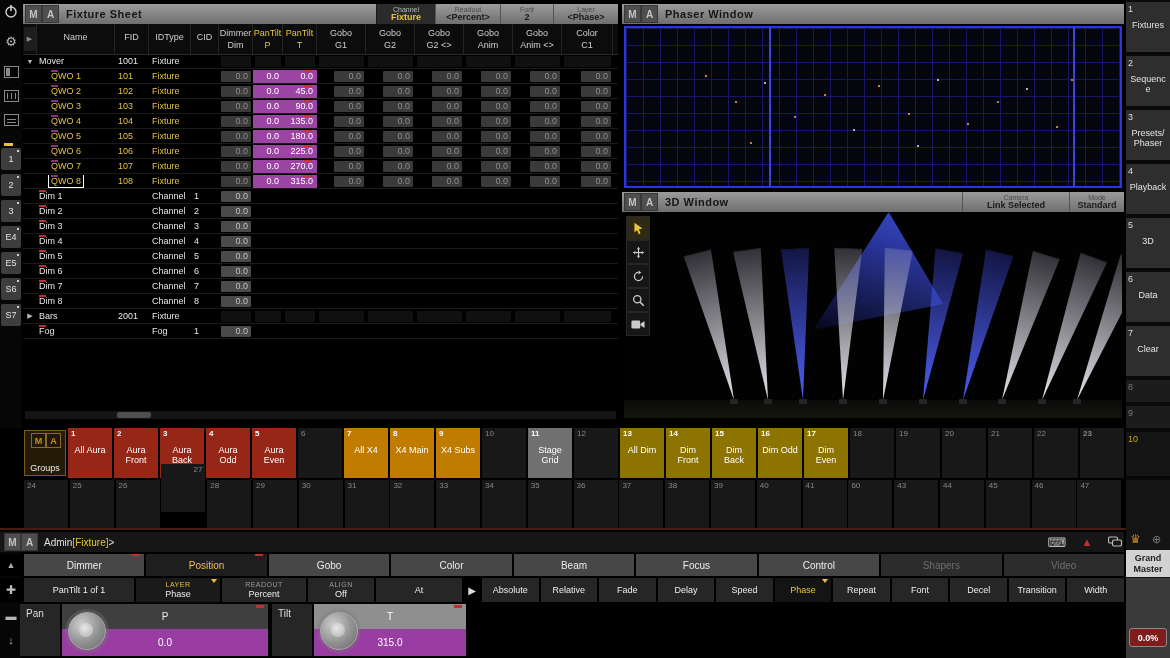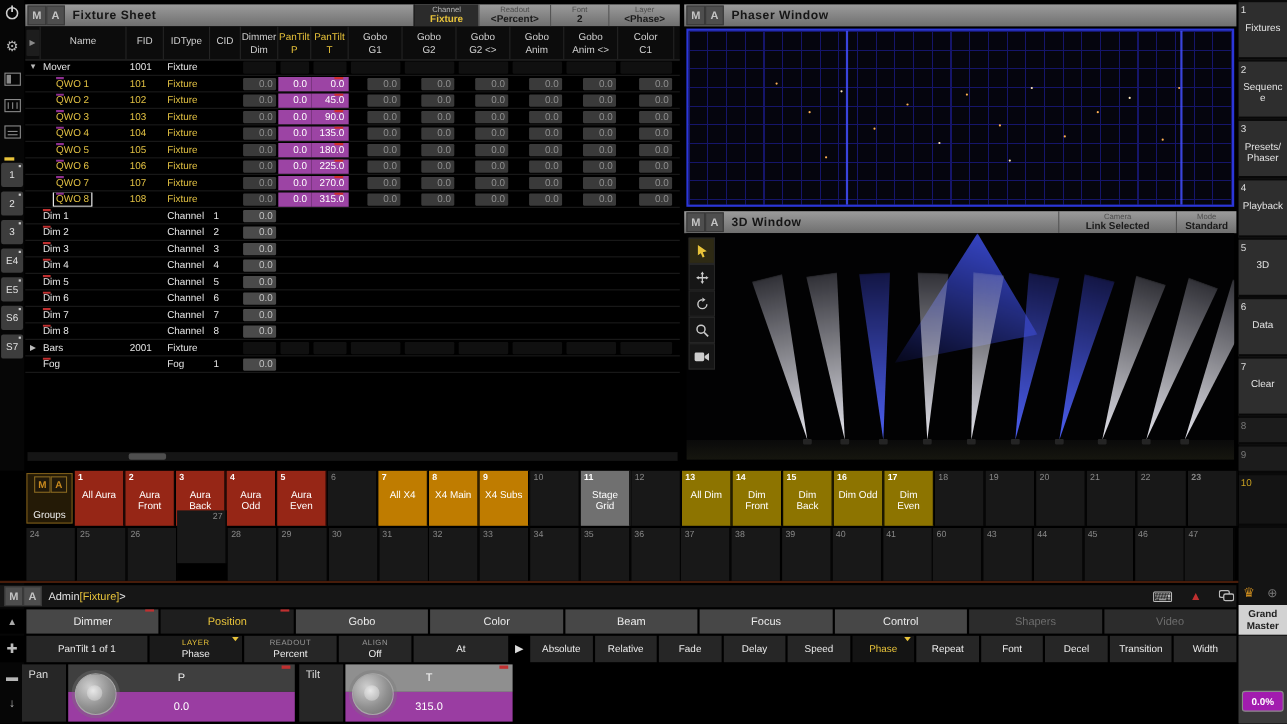--- a/index.html
+++ b/index.html
@@ -149,21 +149,21 @@
         background:radial-gradient(circle at 35% 32%,#cfcfcf,#909090 55%,#6a6a6a 100%);
         border:1px solid #a8a8a8;box-shadow:0 0 0 3px rgba(120,120,120,.35);}
   .knob::after{content:"";position:absolute;left:10px;top:10px;width:14px;height:14px;border-radius:50%;
         background:radial-gradient(circle at 40% 35%,#e8e8e8,#b0b0b0);}
   
   #mstrip{left:1126px;top:480px;width:44px;height:178px;background:#141414;}
   #grandmaster{position:absolute;left:0;top:70px;width:44px;height:27px;background:#d2d2d2;color:#222;
                font-size:9px;font-weight:bold;text-align:center;line-height:1.2;display:flex;
                align-items:center;justify-content:center;}
   #mlower{position:absolute;left:0;top:98px;width:44px;height:80px;background:#3a3a3a;}
-  #mval{position:absolute;left:3px;top:148px;width:36px;height:17px;background:#a21caf;border:1px solid #8a8a8a;
+  #mval{position:absolute;left:3px;top:148px;width:36px;height:17px;background:#7f1d1d;border:1px solid #8a8a8a;
         border-radius:3px;color:#fff;font-size:9px;font-weight:bold;display:flex;align-items:center;justify-content:center;}
   
   #wm{position:absolute;left:28px;top:158px;font-size:96px;font-weight:bold;letter-spacing:10px;
       color:rgba(255,255,255,0.05);pointer-events:none;z-index:3;}
 </style>
 </head>
 <body>
 
 <div id="app">
 

